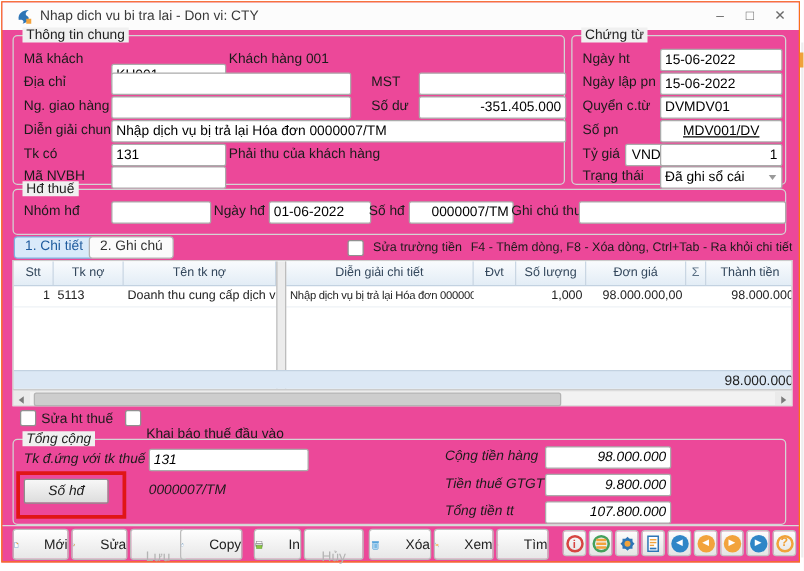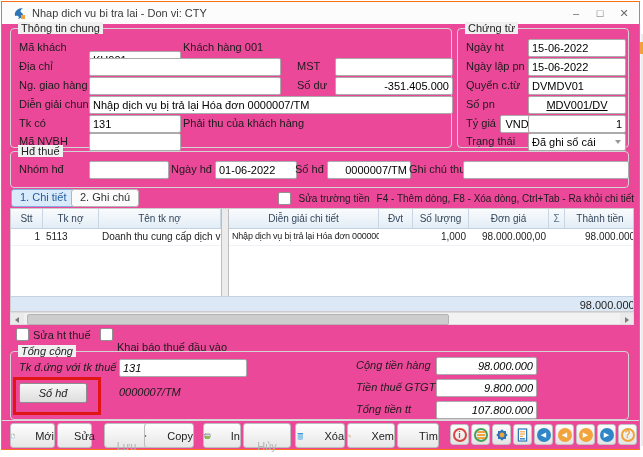--- a/index.html
+++ b/index.html
@@ -201,21 +201,21 @@
 
     <div class="tline"></div>
 
     <div class="btn" style="left:8px;width:45px;">
       <svg width="15" height="16" viewBox="0 0 15 16">
           <path d="M2 1 h7 l4 4 v10 h-11 z" fill="#fff" stroke="#2e75b6"></path>
           <path d="M9 1 l4 4 h-4 z" fill="#f2a33c" stroke="#d98f22"></path>
         </svg>
       <span>Mới</span>
     </div>
-    <div class="btn" style="left:55px;width:35px;">
+    <div class="btn" style="left:55px;width:45px;">
       <svg width="15" height="16" viewBox="0 0 15 16">
           <path d="M2 2 h8 v12 h-8 z" fill="#fff" stroke="#2e75b6"></path>
           <path d="M6 10 L12 3 L14.5 5.2 L8.5 12.2 L5.2 13 Z" fill="#f2a33c" stroke="#c77d1d" stroke-width="0.6"></path>
         </svg>
       <span>Sửa</span>
     </div>
     <div class="btn disabled" style="left:102px;width:45px;">
       <svg width="16" height="15" viewBox="0 0 16 15">
           <path d="M1 3 h5 l2 2 h7 v8 h-14 z" fill="#efe3c1" stroke="#d8c596"></path>
         </svg>

